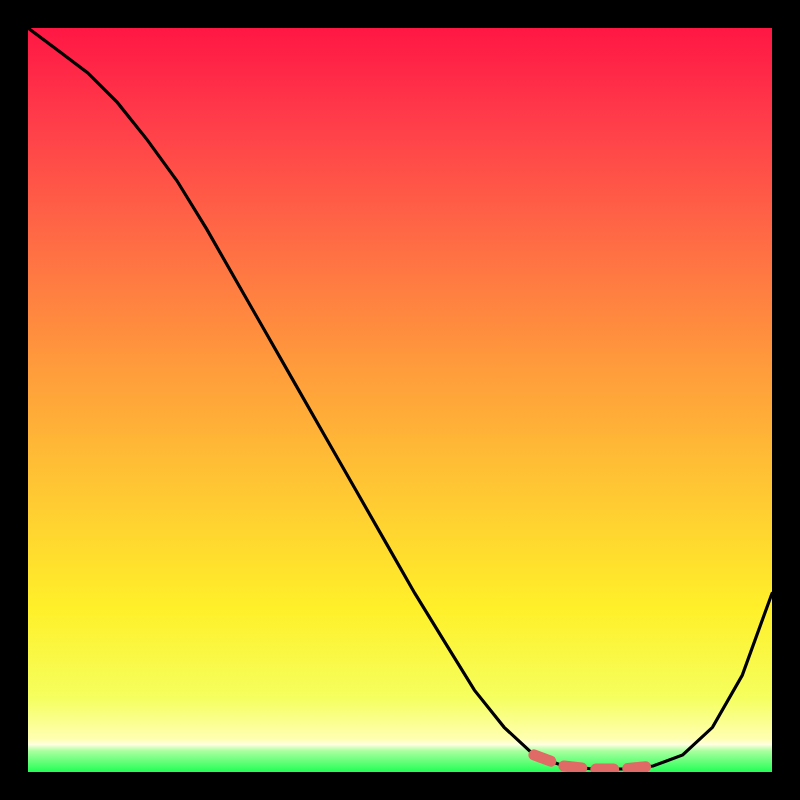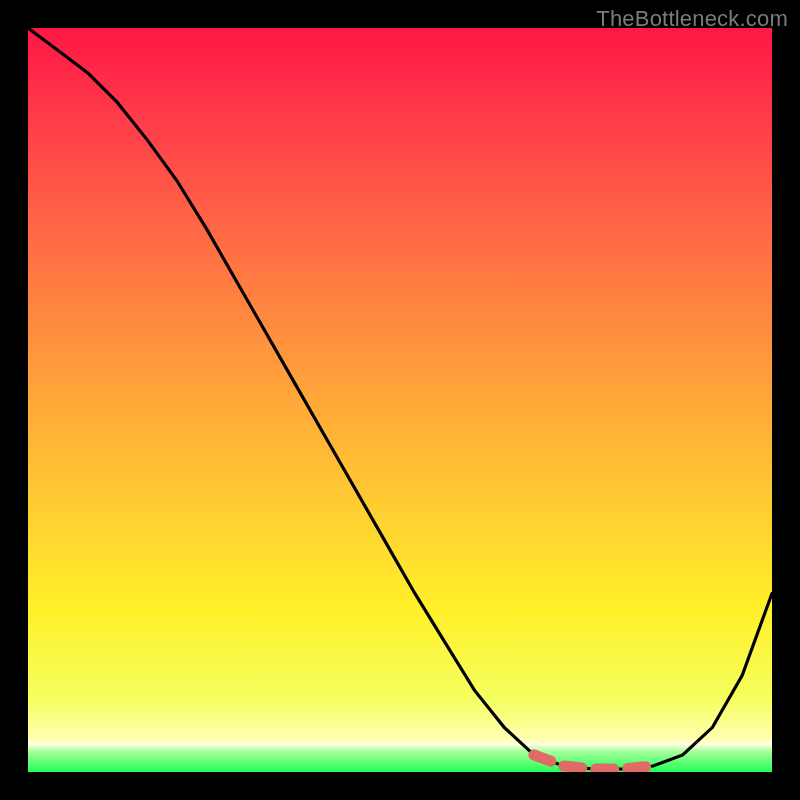--- a/index.html
+++ b/index.html
@@ -6,21 +6,20 @@
   body { width: 800px; height: 800px; background: #000; font-family: Arial, sans-serif; position: relative; }
   .container { width: 800px; height: 800px; position: relative; }
   .watermark { position: absolute; top: 6px; right: 12px; color: #7a7a7a; font-size: 22px; font-weight: 500; letter-spacing: 0.2px; z-index: 10; }
   .plot-area { position: absolute; left: 28px; top: 28px; width: 744px; height: 744px; }
   .gradient-bg { width: 100%; height: 100%; position: absolute; left: 0; top: 0; }
   .curve-svg { width: 100%; height: 100%; position: absolute; left: 0; top: 0; }
 </style>
 </head>
 <body>
 <div class="container">
-  <div class="watermark">TheBottleneck.com</div>
 
   <div class="plot-area">
     <svg class="gradient-bg" viewBox="0 0 744 744" preserveAspectRatio="none">
       <defs>
         <linearGradient id="bgGrad" x1="0" y1="0" x2="0" y2="1">
           <stop offset="0%" stop-color="#ff1744"></stop>
           <stop offset="12%" stop-color="#ff3b4a"></stop>
           <stop offset="28%" stop-color="#ff6a45"></stop>
           <stop offset="45%" stop-color="#ff9a3c"></stop>
           <stop offset="62%" stop-color="#ffc733"></stop>

